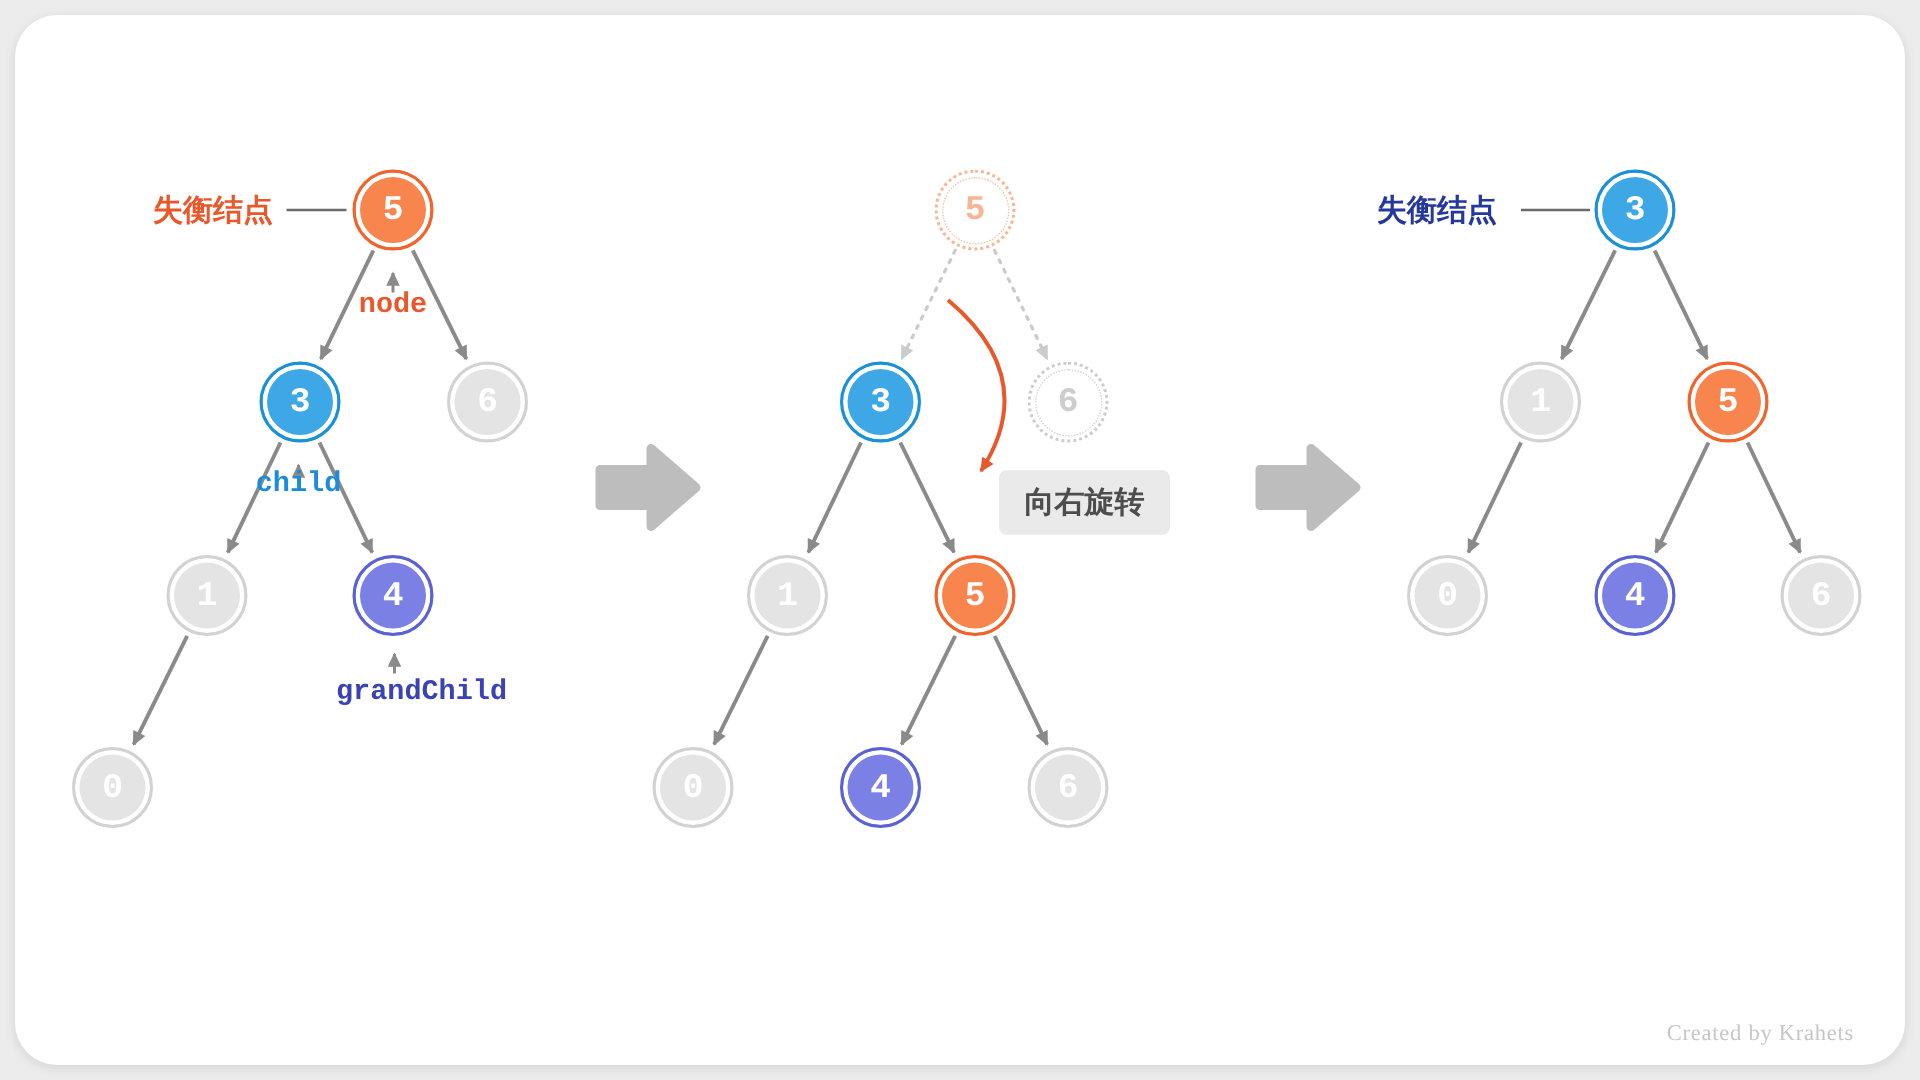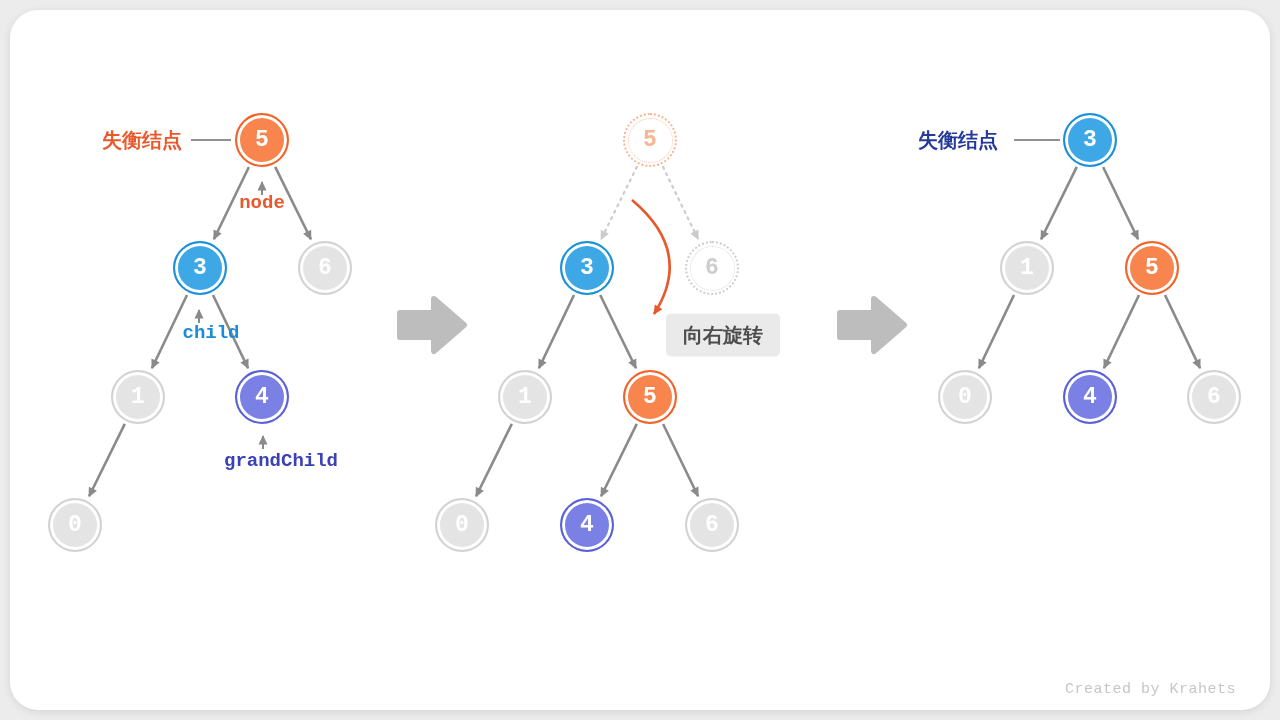--- a/index.html
+++ b/index.html
@@ -50,32 +50,32 @@
   .step-arrow{fill:var(--big-arrow,#BDBDBD);stroke:var(--big-arrow,#BDBDBD);stroke-width:6;stroke-linejoin:round;}
   .mk-gray{fill:var(--edge,#8A8A8A);}
   .mk-ghost{fill:var(--ghost-edge,#CBCBCB);}
   .mk-orange{fill:var(--rotate-arrow,#E8582B);}
 
   .ann{position:absolute;transform:translate(-50%,-50%);white-space:nowrap;font-weight:bold;}
   .ann.cn{font-family:"Liberation Sans","DejaVu Sans",sans-serif;font-size:20px;}
   .ann.code{font-family:"Liberation Mono","DejaVu Sans Mono",monospace;font-size:19px;}
   #label-unbalanced{left:142px;top:140px;color:var(--label-orange,#E8582B);}
   #label-node{left:262px;top:203px;color:var(--label-orange,#E8582B);}
-  #label-child{left:199px;top:333px;color:var(--label-blue,#1C8BD8);margin-left:12px;}
+  #label-child{left:199px;top:322px;color:var(--label-blue,#1C8BD8);}
   #label-grandchild{left:281px;top:461px;color:var(--label-navy,#3B42B6);}
   #label-rebalanced{left:958px;top:140px;color:var(--label-darkblue,#25399B);}
   #rotate-box{
     position:absolute;left:723px;top:335px;transform:translate(-50%,-50%);
     background:var(--rotate-box-bg,#EAEAEA);color:var(--rotate-box-text,#4D4D4D);
     font-family:"Liberation Sans","DejaVu Sans",sans-serif;font-weight:bold;font-size:20px;
     padding:8px 17px;border-radius:5px;white-space:nowrap;
   }
   .watermark{
     position:absolute;right:44px;bottom:22px;
-    font-family:Liberation Mono, monospace;
+    font-family:Liberation Serif, serif;
     font-size:15px;letter-spacing:.5px;color:var(--watermark-color,#C6C6C6);
   }
 </style>
 </head>
 <body>
 
 <div class="page">
   <div class="card"></div>
 
   <svg id="diagram-svg" width="1280" height="720" viewBox="0 0 1280 720">

